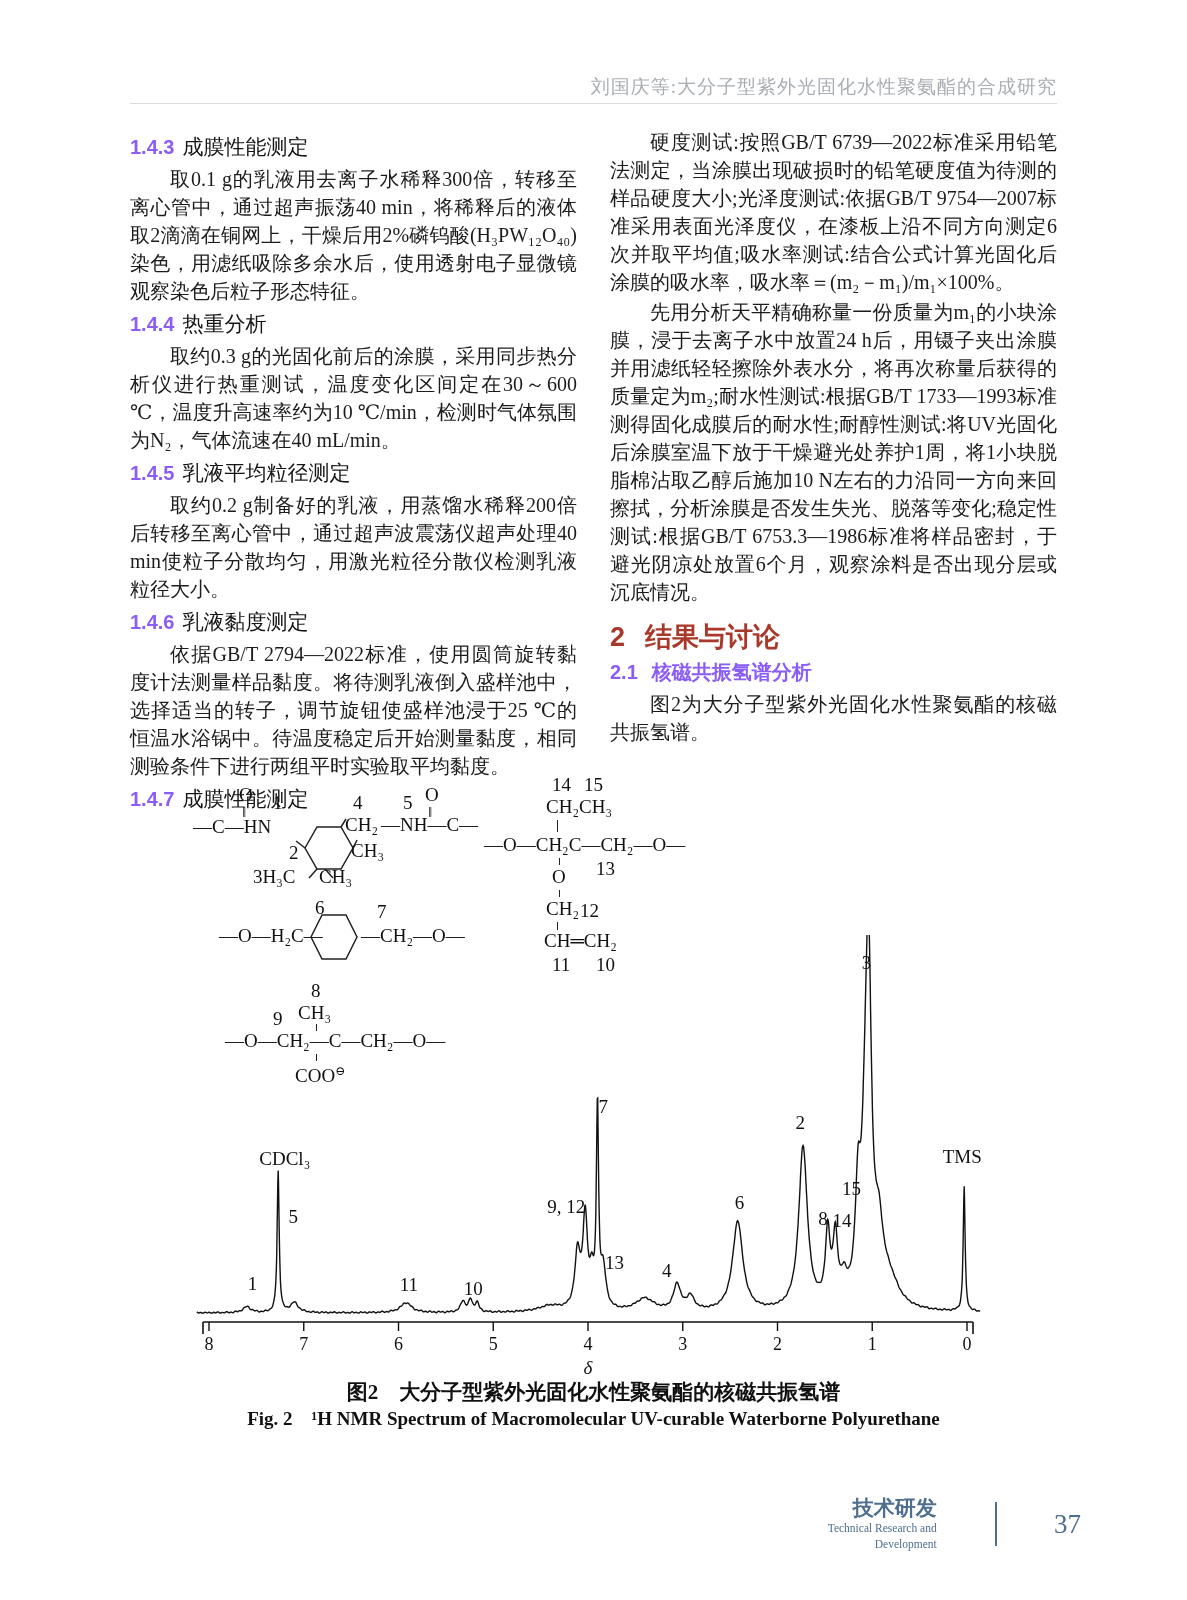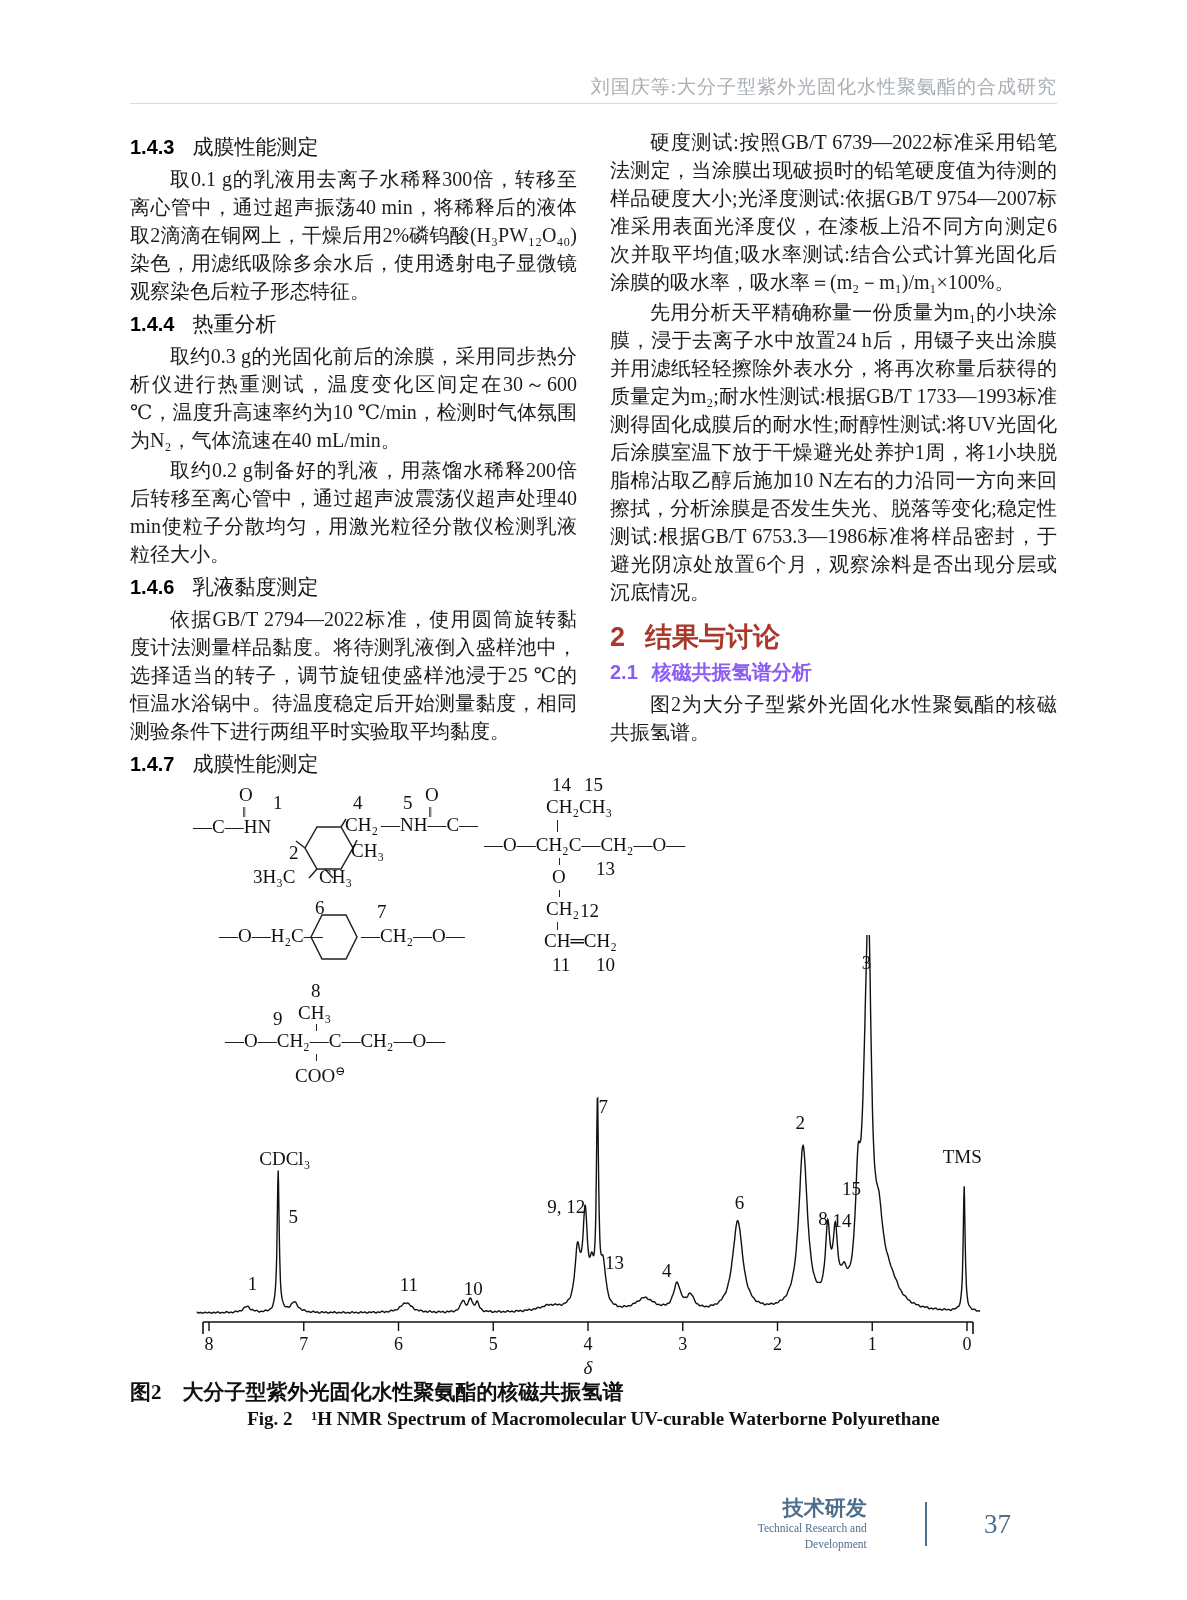--- a/index.html
+++ b/index.html
@@ -8,43 +8,43 @@
   
   .hdr{position:absolute;top:74px;left:130px;width:927px;text-align:right;
        font-size:19px;color:#a9aeb3;letter-spacing:1px;}
   .hdr-rule{position:absolute;top:103px;left:130px;width:927px;height:1px;background:#d9dbdd;}
   
   .col{position:absolute;top:128px;width:447px;}
   .col-left{left:130px;}
   .col-right{left:610px;}
   .para{font-size:20px;line-height:28px;text-align:justify;text-indent:2em;margin:0 0 2px 0;color:#1c1c1c;}
   .sec-h{margin:5px 0 2px 0;line-height:28px;}
-  .sec-num{color:#000000;font-family:"Liberation Sans","DejaVu Sans",sans-serif;font-weight:bold;
-           font-size:20px;margin-right:18px;}
+  .sec-num{color:#8b5cf6;font-family:"Liberation Sans","DejaVu Sans",sans-serif;font-weight:bold;
+           font-size:20px;margin-right:8px;}
   .sec-title{font-size:21px;color:#151515;}
   .h2big{margin:14px 0 4px 0;color:#a8392a;font-family:"Liberation Sans","DejaVu Sans",sans-serif;
          font-weight:bold;font-size:27px;line-height:34px;}
   .h2big .n{margin-right:20px;}
   .h2sub{margin:4px 0 4px 0;color:#8b5cf6;font-family:"Liberation Sans","DejaVu Sans",sans-serif;
          font-weight:bold;font-size:20px;line-height:28px;}
   .h2sub .n{margin-right:14px;}
   
   .struct{position:absolute;}
   .st{position:absolute;font-size:19px;line-height:22px;color:#111;white-space:nowrap;}
   .st.sm{font-size:15px;line-height:16px;}
   .vb{position:absolute;width:0;border-left:1.6px solid #222;}
   .ring{position:absolute;}
   .ring polygon,.ring line{fill:none;stroke:#222;stroke-width:1.5;}
   
-  .cap-zh{position:absolute;top:1378px;left:130px;width:927px;text-align:left;
+  .cap-zh{position:absolute;top:1378px;left:130px;width:927px;text-align:center;
           font-weight:bold;font-size:21px;color:#111;}
   .cap-en{position:absolute;top:1406px;left:130px;width:927px;text-align:center;
           font-weight:bold;font-size:19px;color:#111;}
   
-  .footer{position:absolute;top:1496px;left:734px;width:277px;display:flex;align-items:center;gap:48px;}
+  .footer{position:absolute;top:1496px;left:804px;width:277px;display:flex;align-items:center;gap:48px;}
   .f-text{text-align:right;}
   .f-zh{font-family:"Liberation Sans","DejaVu Sans",sans-serif;font-weight:bold;font-size:21px;color:#4e6e8e;line-height:24px;}
   .f-en{font-size:11.5px;color:#4e6e8e;line-height:16px;}
   .f-bar{width:3px;height:44px;background:#4e6e8e;margin:0 9px 0 10px;}
   .f-num{font-size:27px;color:#4e6e8e;}
   
   .nmr-wrap{position:absolute;left:190px;top:935px;width:800px;height:445px;}
 </style>
 </head>
 <body>
@@ -56,20 +56,23 @@
 
   <div class="col col-left">
     <div class="sec-h">
       <span class="sec-num">1.4.3</span><span class="sec-title">成膜性能测定</span>
     </div>
     <p class="para">取0.1 g的乳液用去离子水稀释300倍，转移至离心管中，通过超声振荡40 min，将稀释后的液体取2滴滴在铜网上，干燥后用2%磷钨酸(H₃PW₁₂O₄₀)染色，用滤纸吸除多余水后，使用透射电子显微镜观察染色后粒子形态特征。</p>
     <div class="sec-h">
       <span class="sec-num">1.4.4</span><span class="sec-title">热重分析</span>
     </div>
     <p class="para">取约0.3 g的光固化前后的涂膜，采用同步热分析仪进行热重测试，温度变化区间定在30～600 ℃，温度升高速率约为10 ℃/min，检测时气体氛围为N₂，气体流速在40 mL/min。</p>
+    <div class="sec-h">
+      <span class="sec-num">1.4.5</span><span class="sec-title">乳液平均粒径测定</span>
+    </div>
     <p class="para">取约0.2 g制备好的乳液，用蒸馏水稀释200倍后转移至离心管中，通过超声波震荡仪超声处理40 min使粒子分散均匀，用激光粒径分散仪检测乳液粒径大小。</p>
     <div class="sec-h">
       <span class="sec-num">1.4.6</span><span class="sec-title">乳液黏度测定</span>
     </div>
     <p class="para">依据GB/T 2794—2022标准，使用圆筒旋转黏度计法测量样品黏度。将待测乳液倒入盛样池中，选择适当的转子，调节旋钮使盛样池浸于25 ℃的恒温水浴锅中。待温度稳定后开始测量黏度，相同测验条件下进行两组平时实验取平均黏度。</p>
     <div class="sec-h">
       <span class="sec-num">1.4.7</span><span class="sec-title">成膜性能测定</span>
     </div>
   </div>
 

